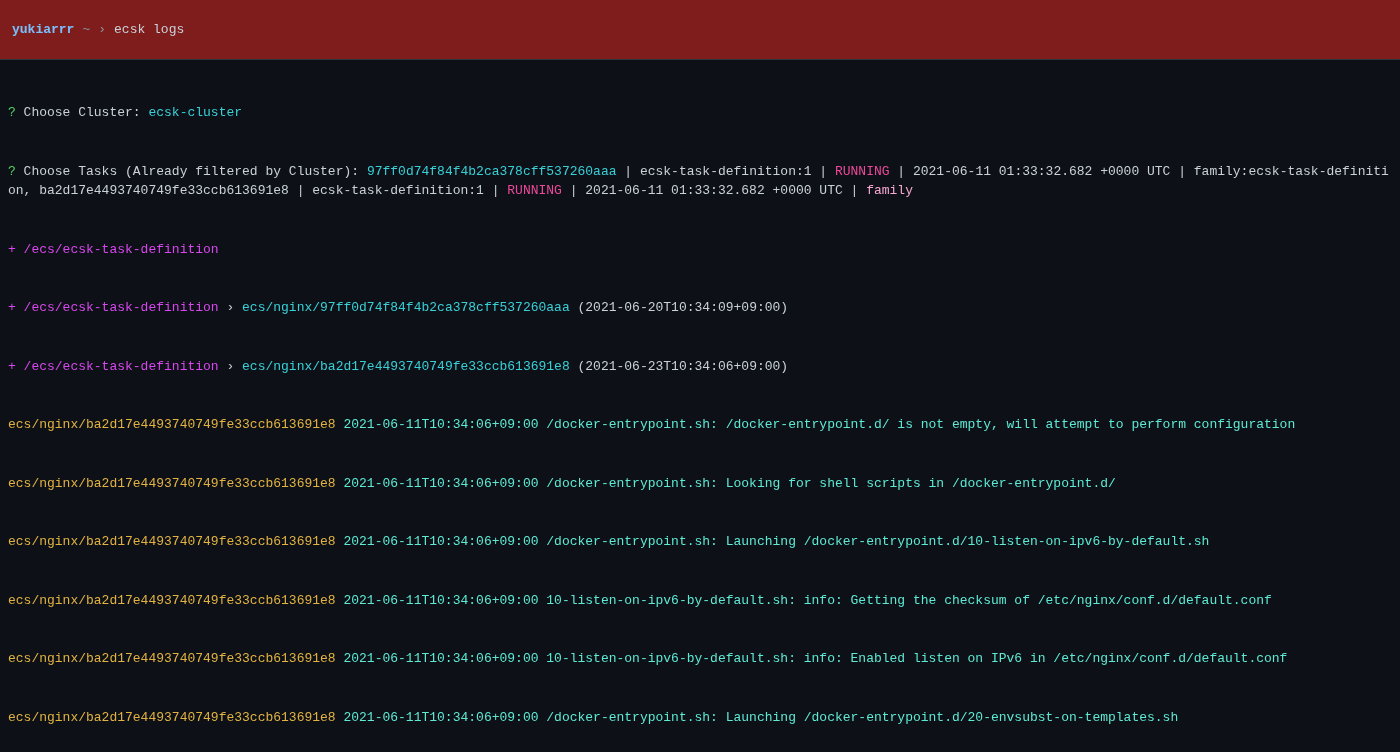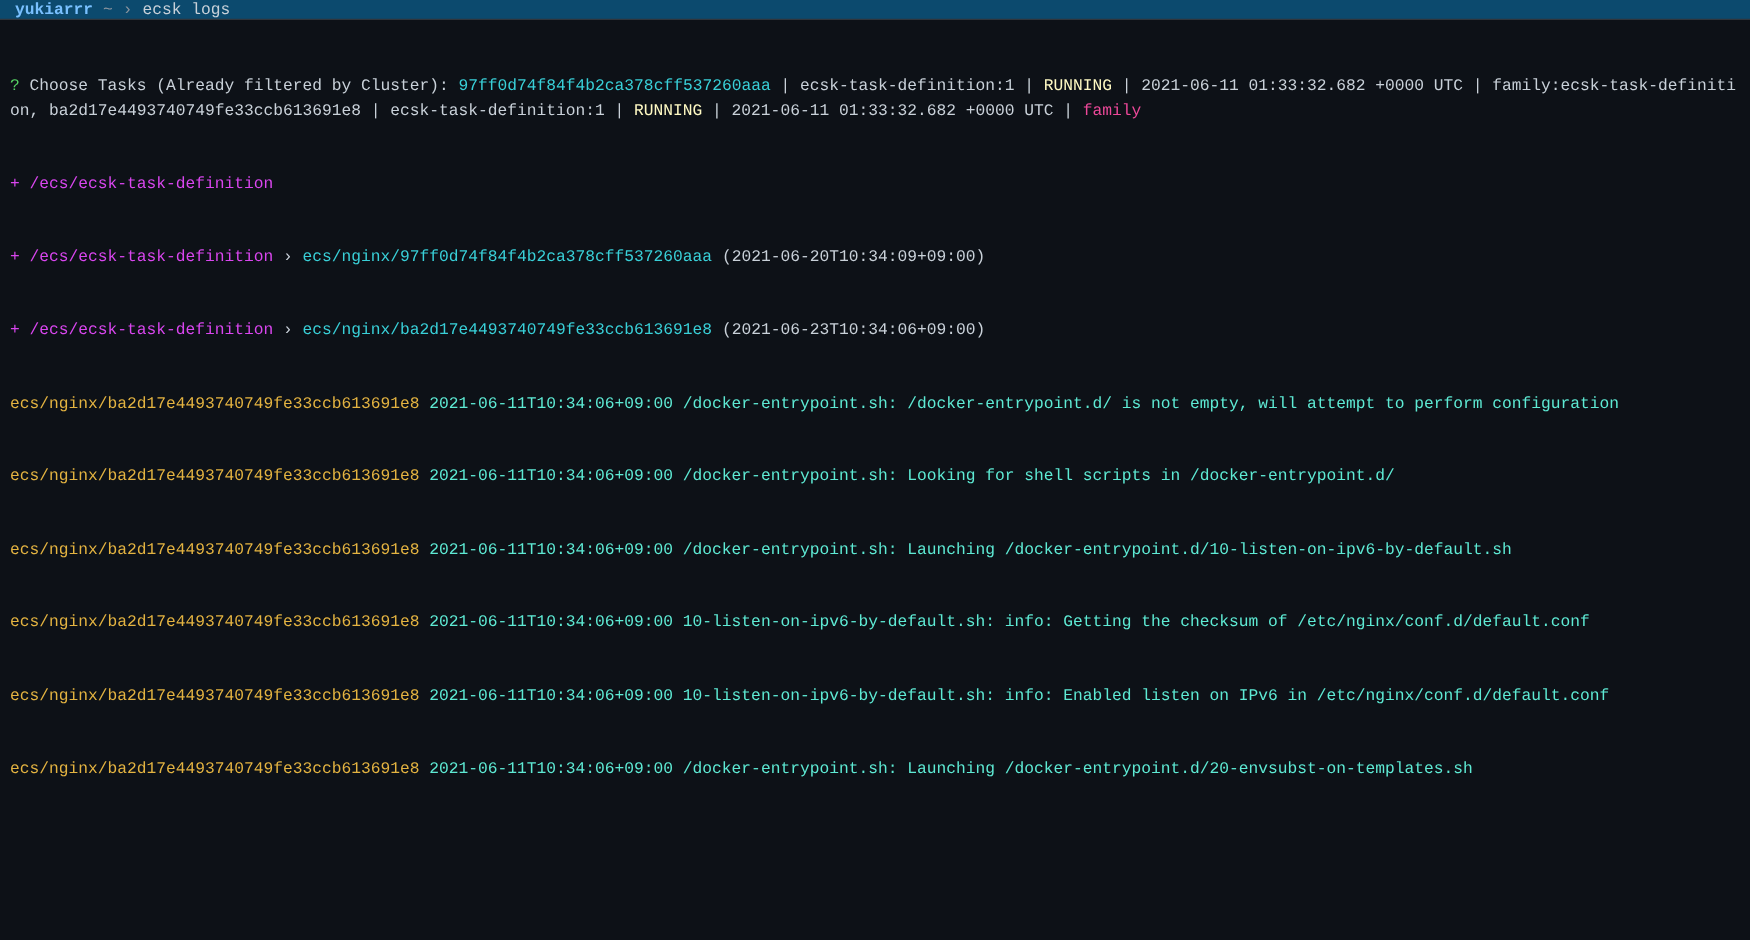--- a/index.html
+++ b/index.html
@@ -16,22 +16,22 @@
       min-height: 752px;
       overflow: hidden;
     }
     .terminal {
       background-color: #0d1117;
       width: 100%;
       min-height: 752px;
       padding: 0;
     }
     .title-bar {
-      background-color: #0c4a6e;
-      padding: 0 12px;
+      background-color: #7f1d1d;
+      padding: 22px 12px;
       display: flex;
       align-items: center;
       gap: 8px;
       border-bottom: 1px solid #30363d;
     }
     .title-bar .user {
       color: #79c0ff;
       font-weight: bold;
     }
     .title-bar .separator {
@@ -53,24 +53,24 @@
     .question {
       color: #56d364;
     }
     .label {
       color: #c9d1d9;
     }
     .value-cyan {
       color: #39d0d8;
     }
     .running {
-      color: #fef9c3;
+      color: #ec4899;
     }
     .family {
-      color: #ec4899;
+      color: #f9a8d4;
     }
     .green-plus {
       color: #d946ef;
     }
     .path-cyan {
       color: #39d0d8;
       text-align: center;
     }
     .log-id-orange {
       color: #e3b341;
@@ -83,20 +83,21 @@
 <body>
 
 <div class="terminal">
   <div class="title-bar">
     <span class="user">yukiarrr</span>
     <span class="separator">~</span>
     <span class="separator">›</span>
     <span class="command">ecsk logs</span>
   </div>
   <div class="terminal-content">
+    <span class="line"><span class="question">? </span><span class="label">Choose Cluster: </span><span class="value-cyan">ecsk-cluster</span></span>
     <span class="line"><span class="question">? </span><span class="label">Choose Tasks (Already filtered by Cluster): </span><span class="value-cyan">97ff0d74f84f4b2ca378cff537260aaa</span><span class="label"> | ecsk-task-definition:1 | </span><span class="running">RUNNING</span><span class="label"> | 2021-06-11 01:33:32.682 +0000 UTC | family:ecsk-task-definition, ba2d17e4493740749fe33ccb613691e8 | ecsk-task-definition:1 | </span><span class="running">RUNNING</span><span class="label"> | 2021-06-11 01:33:32.682 +0000 UTC | </span><span class="family">family</span></span>
     <span class="line"><span class="green-plus">+ /ecs/ecsk-task-definition</span></span>
     <span class="line"><span class="green-plus">+ /ecs/ecsk-task-definition</span><span class="label"> › </span><span class="path-cyan">ecs/nginx/97ff0d74f84f4b2ca378cff537260aaa</span><span class="label"> (2021-06-20T10:34:09+09:00)</span></span>
     <span class="line"><span class="green-plus">+ /ecs/ecsk-task-definition</span><span class="label"> › </span><span class="path-cyan">ecs/nginx/ba2d17e4493740749fe33ccb613691e8</span><span class="label"> (2021-06-23T10:34:06+09:00)</span></span>
     <span class="line"><span class="log-id-orange">ecs/nginx/ba2d17e4493740749fe33ccb613691e8</span><span class="log-text"> 2021-06-11T10:34:06+09:00 /docker-entrypoint.sh: /docker-entrypoint.d/ is not empty, will attempt to perform configuration</span></span>
     <span class="line"><span class="log-id-orange">ecs/nginx/ba2d17e4493740749fe33ccb613691e8</span><span class="log-text"> 2021-06-11T10:34:06+09:00 /docker-entrypoint.sh: Looking for shell scripts in /docker-entrypoint.d/</span></span>
     <span class="line"><span class="log-id-orange">ecs/nginx/ba2d17e4493740749fe33ccb613691e8</span><span class="log-text"> 2021-06-11T10:34:06+09:00 /docker-entrypoint.sh: Launching /docker-entrypoint.d/10-listen-on-ipv6-by-default.sh</span></span>
     <span class="line"><span class="log-id-orange">ecs/nginx/ba2d17e4493740749fe33ccb613691e8</span><span class="log-text"> 2021-06-11T10:34:06+09:00 10-listen-on-ipv6-by-default.sh: info: Getting the checksum of /etc/nginx/conf.d/default.conf</span></span>
     <span class="line"><span class="log-id-orange">ecs/nginx/ba2d17e4493740749fe33ccb613691e8</span><span class="log-text"> 2021-06-11T10:34:06+09:00 10-listen-on-ipv6-by-default.sh: info: Enabled listen on IPv6 in /etc/nginx/conf.d/default.conf</span></span>
     <span class="line"><span class="log-id-orange">ecs/nginx/ba2d17e4493740749fe33ccb613691e8</span><span class="log-text"> 2021-06-11T10:34:06+09:00 /docker-entrypoint.sh: Launching /docker-entrypoint.d/20-envsubst-on-templates.sh</span></span>

